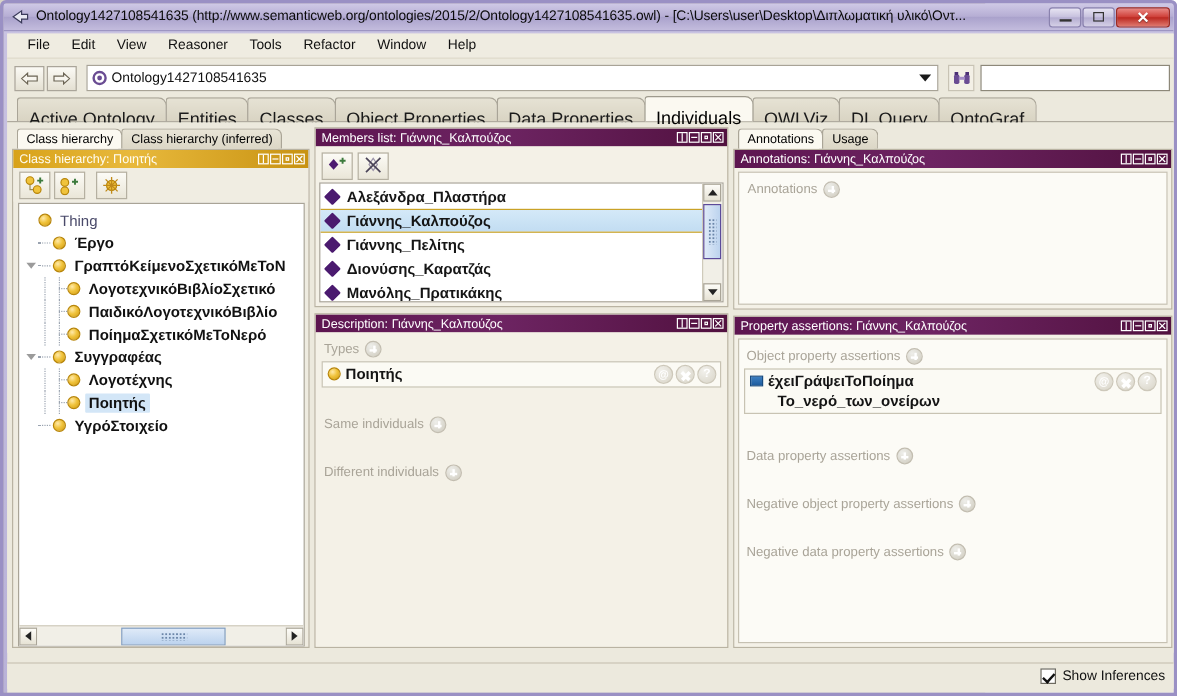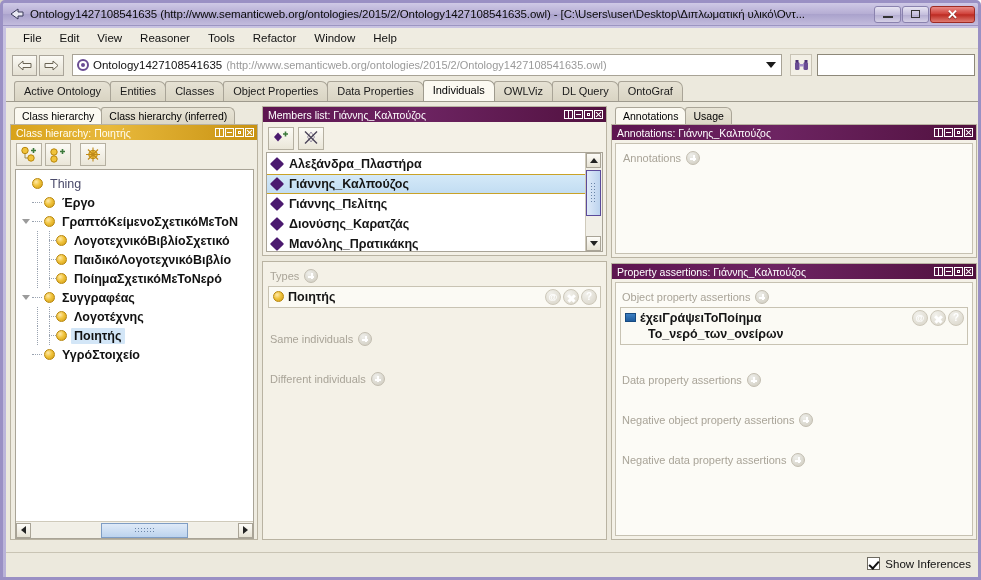--- a/index.html
+++ b/index.html
@@ -177,23 +177,23 @@
   
   .tabstrip {
     height: 21px;
     display: flex; align-items: flex-end;
     padding-left: 8px;
     background: #ece9dd;
     border-bottom: 1px solid #9e9a8d;
     box-sizing: border-box;
   }
   .tab {
-    font-size: 11px;
+    font-size: 15px;
     color: #1a1a1a;
-    padding: 3px 9px 3px 9px;
+    padding: 11px 9px 3px 9px;
     background: linear-gradient(180deg,#e6e2d4,#d9d4c3);
     border: 1px solid #a9a497;
     border-bottom: none;
     border-radius: 3px 7px 0 0;
     margin-right: -1px;
     position: relative;
     white-space: nowrap;
     box-sizing: border-box;
     height: 20px;
     line-height: 13px;
@@ -679,21 +679,20 @@
           </svg>
         </span>
         <span class="nav-btn">
           <svg class="arrow-svg" width="15" height="11" viewBox="0 0 15 11">
             <path d="M14 5.5 L9 1 L9 3.5 L1 3.5 L1 7.5 L9 7.5 L9 10 Z" fill="#f7f5ee" stroke="#6b6454" stroke-width="1"></path>
           </svg>
         </span>
         <span class="ontology-combo">
           <span class="onto-bullet"></span>
           <span class="onto-name">Ontology1427108541635</span>
-          <span class="onto-uri">(http://www.semanticweb.org/ontologies/2015/2/Ontology1427108541635.owl)</span>
           <span class="combo-arrow">
               <i class="tri-down"></i>
             </span>
         </span>
         <span class="search-box">
           <span class="binoc">
             <svg width="15" height="13" viewBox="0 0 15 13">
               <rect x="1" y="3" width="4.5" height="8" rx="1.5" fill="#6a4c93"></rect>
               <rect x="9.5" y="3" width="4.5" height="8" rx="1.5" fill="#6a4c93"></rect>
               <rect x="5" y="5" width="5" height="2.5" fill="#a58ec8"></rect>
@@ -921,20 +920,29 @@
                   </span>
                   <span class="vsb-btn">
                       <i class="tri-dn"></i>
                     </span>
                 </div>
               </div>
             </div>
           </div>
 
           <div class="panel desc-panel">
+            <div class="panel-head">
+              <span class="ptitle">Description: Γιάννης_Καλπούζος</span>
+              <span class="head-ctrls">
+                <span class="hc split"></span>
+                <span class="hc minim"></span>
+                <span class="hc maxim"></span>
+                <span class="hc closex"></span>
+              </span>
+            </div>
             <div class="panel-body">
 
               <div class="sec">
                 <div class="sec-head">
                   <span class="sec-title">Types</span>
                   <span class="add-btn"></span>
                 </div>
                 <div class="value-row">
                   <span class="value-left">
                     <span class="cls-dot" style="margin-top:2px;"></span>

